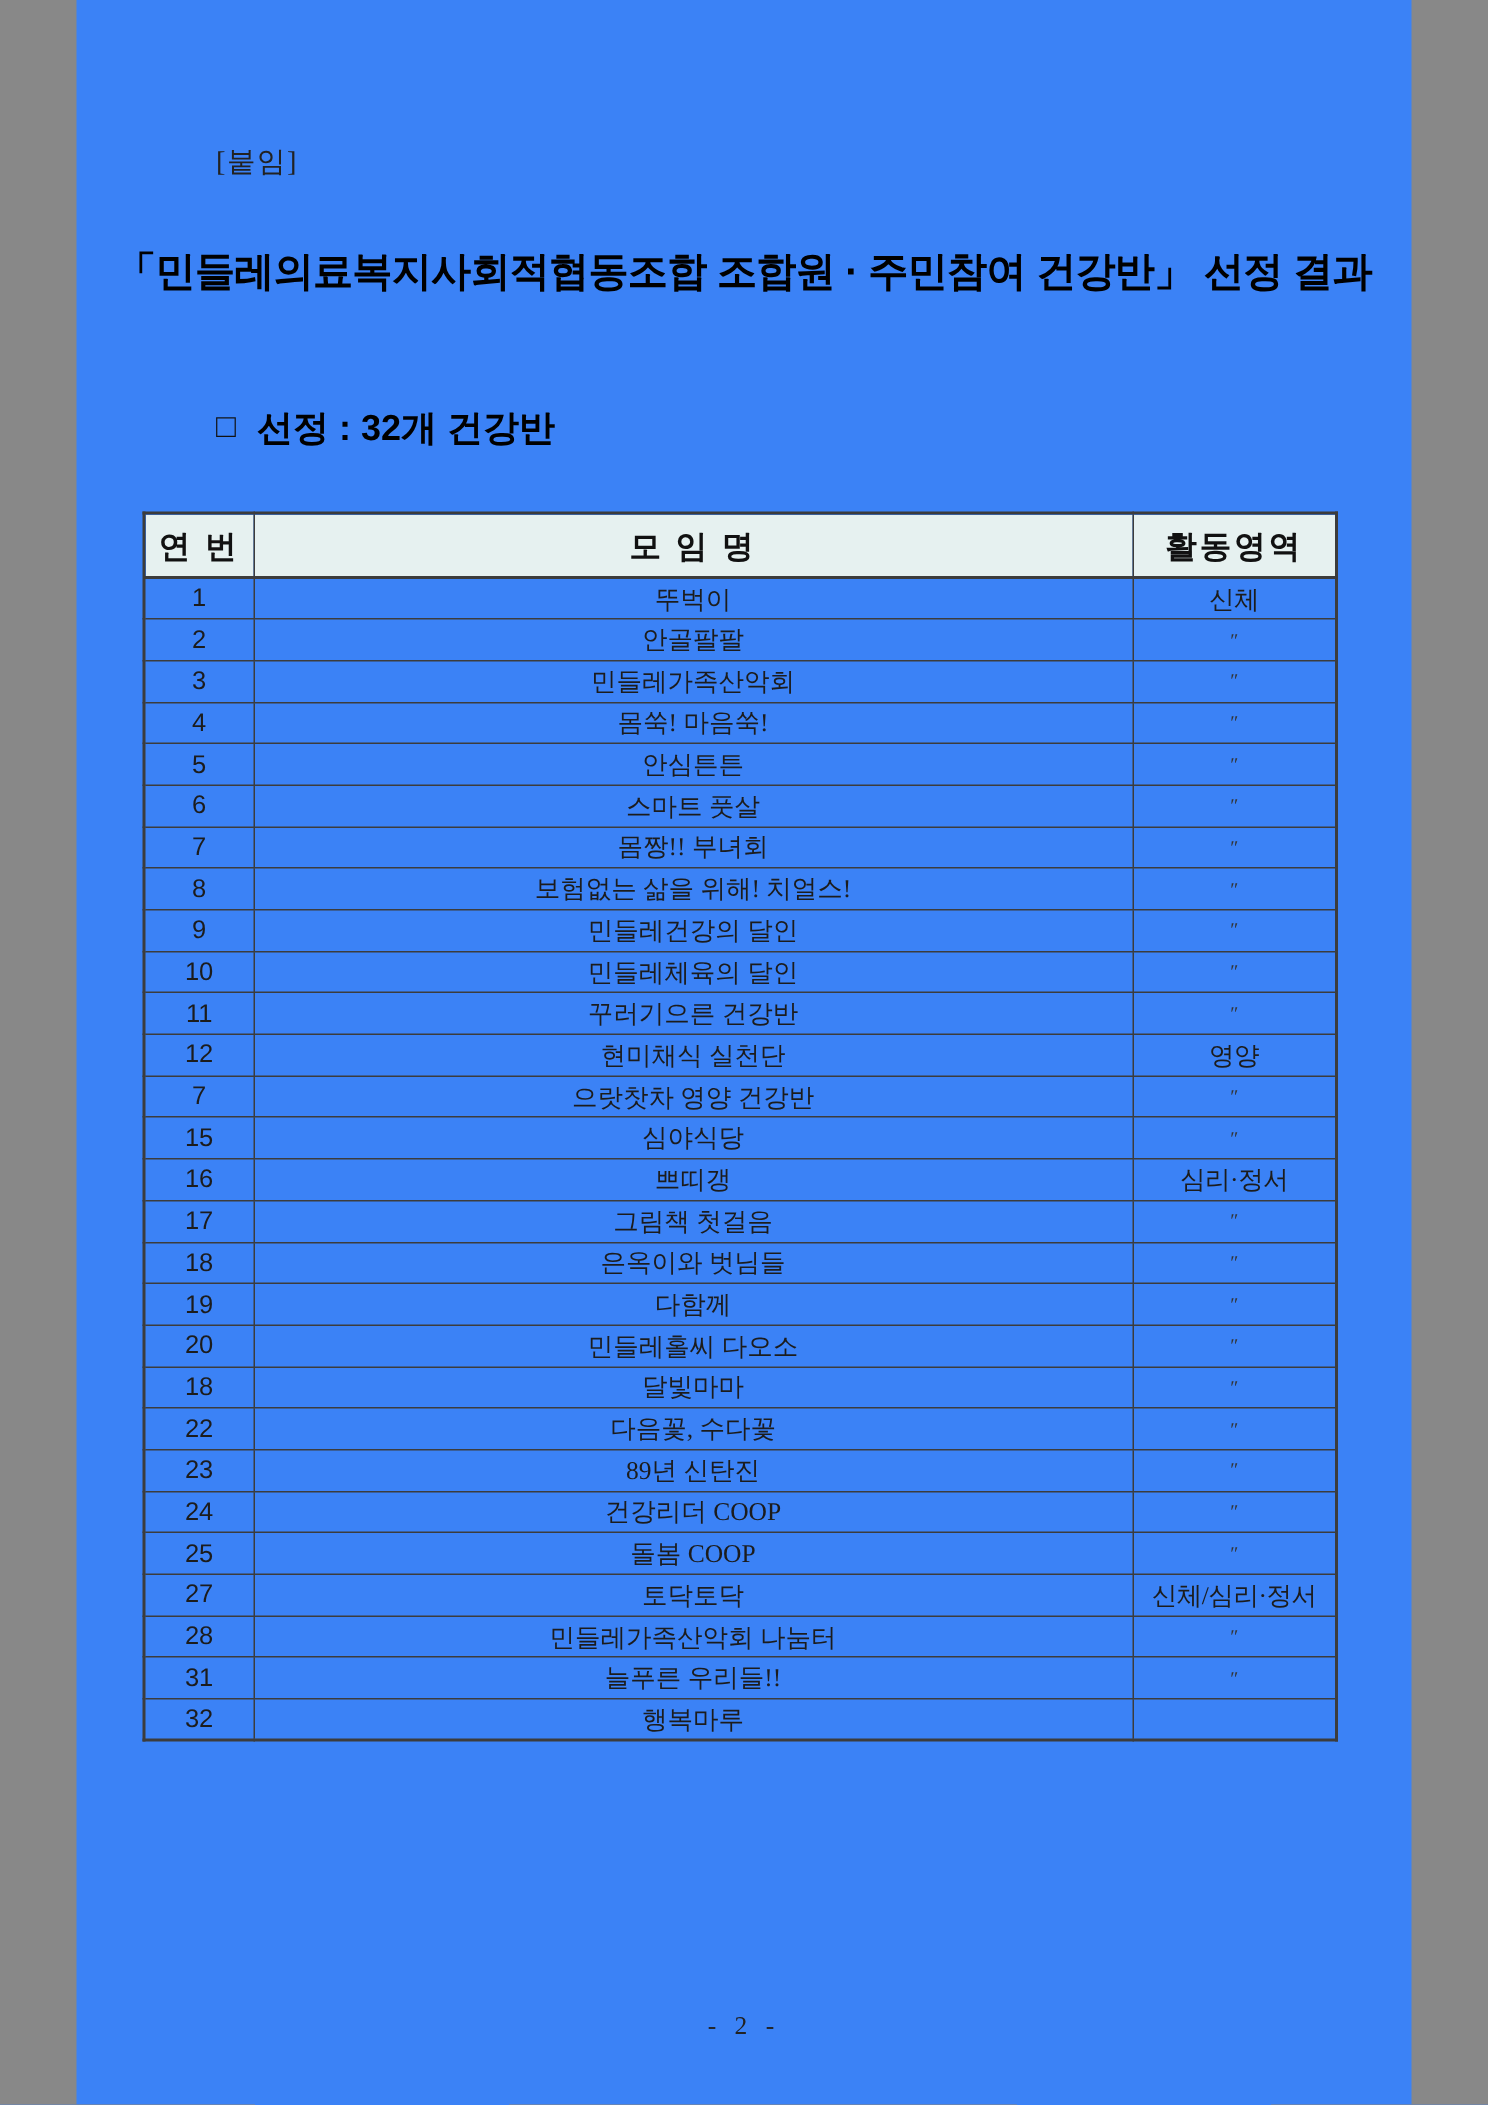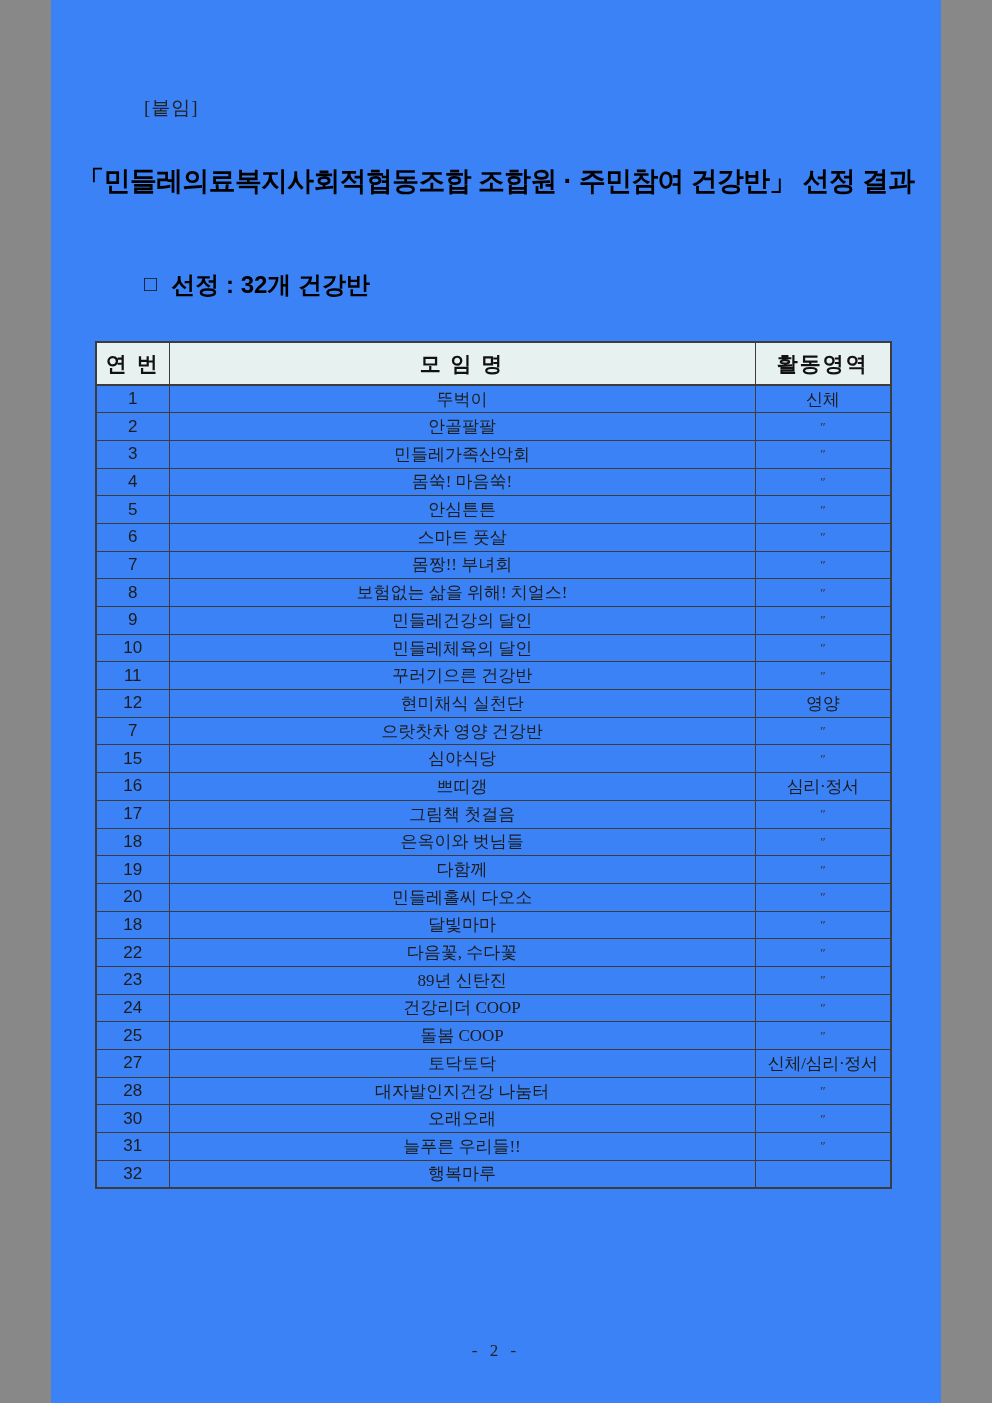--- a/index.html
+++ b/index.html
@@ -241,26 +241,21 @@
             <td class="name-cell">돌봄 COOP</td>
             <td class="area-cell ditto">″</td>
           </tr>
           <tr>
             <td class="no-cell">27</td>
             <td class="name-cell">토닥토닥</td>
             <td class="area-cell">신체/심리·정서</td>
           </tr>
           <tr>
             <td class="no-cell">28</td>
-            <td class="name-cell">대자발인지건강 나눔터</td>
-            <td class="area-cell ditto">″</td>
-          </tr>
-          <tr>
-            <td class="no-cell">30</td>
-            <td class="name-cell">오래오래</td>
+            <td class="name-cell">민들레가족산악회 나눔터</td>
             <td class="area-cell ditto">″</td>
           </tr>
           <tr>
             <td class="no-cell">31</td>
             <td class="name-cell">늘푸른 우리들!!</td>
             <td class="area-cell ditto">″</td>
           </tr>
           <tr>
             <td class="no-cell">32</td>
             <td class="name-cell">행복마루</td>

